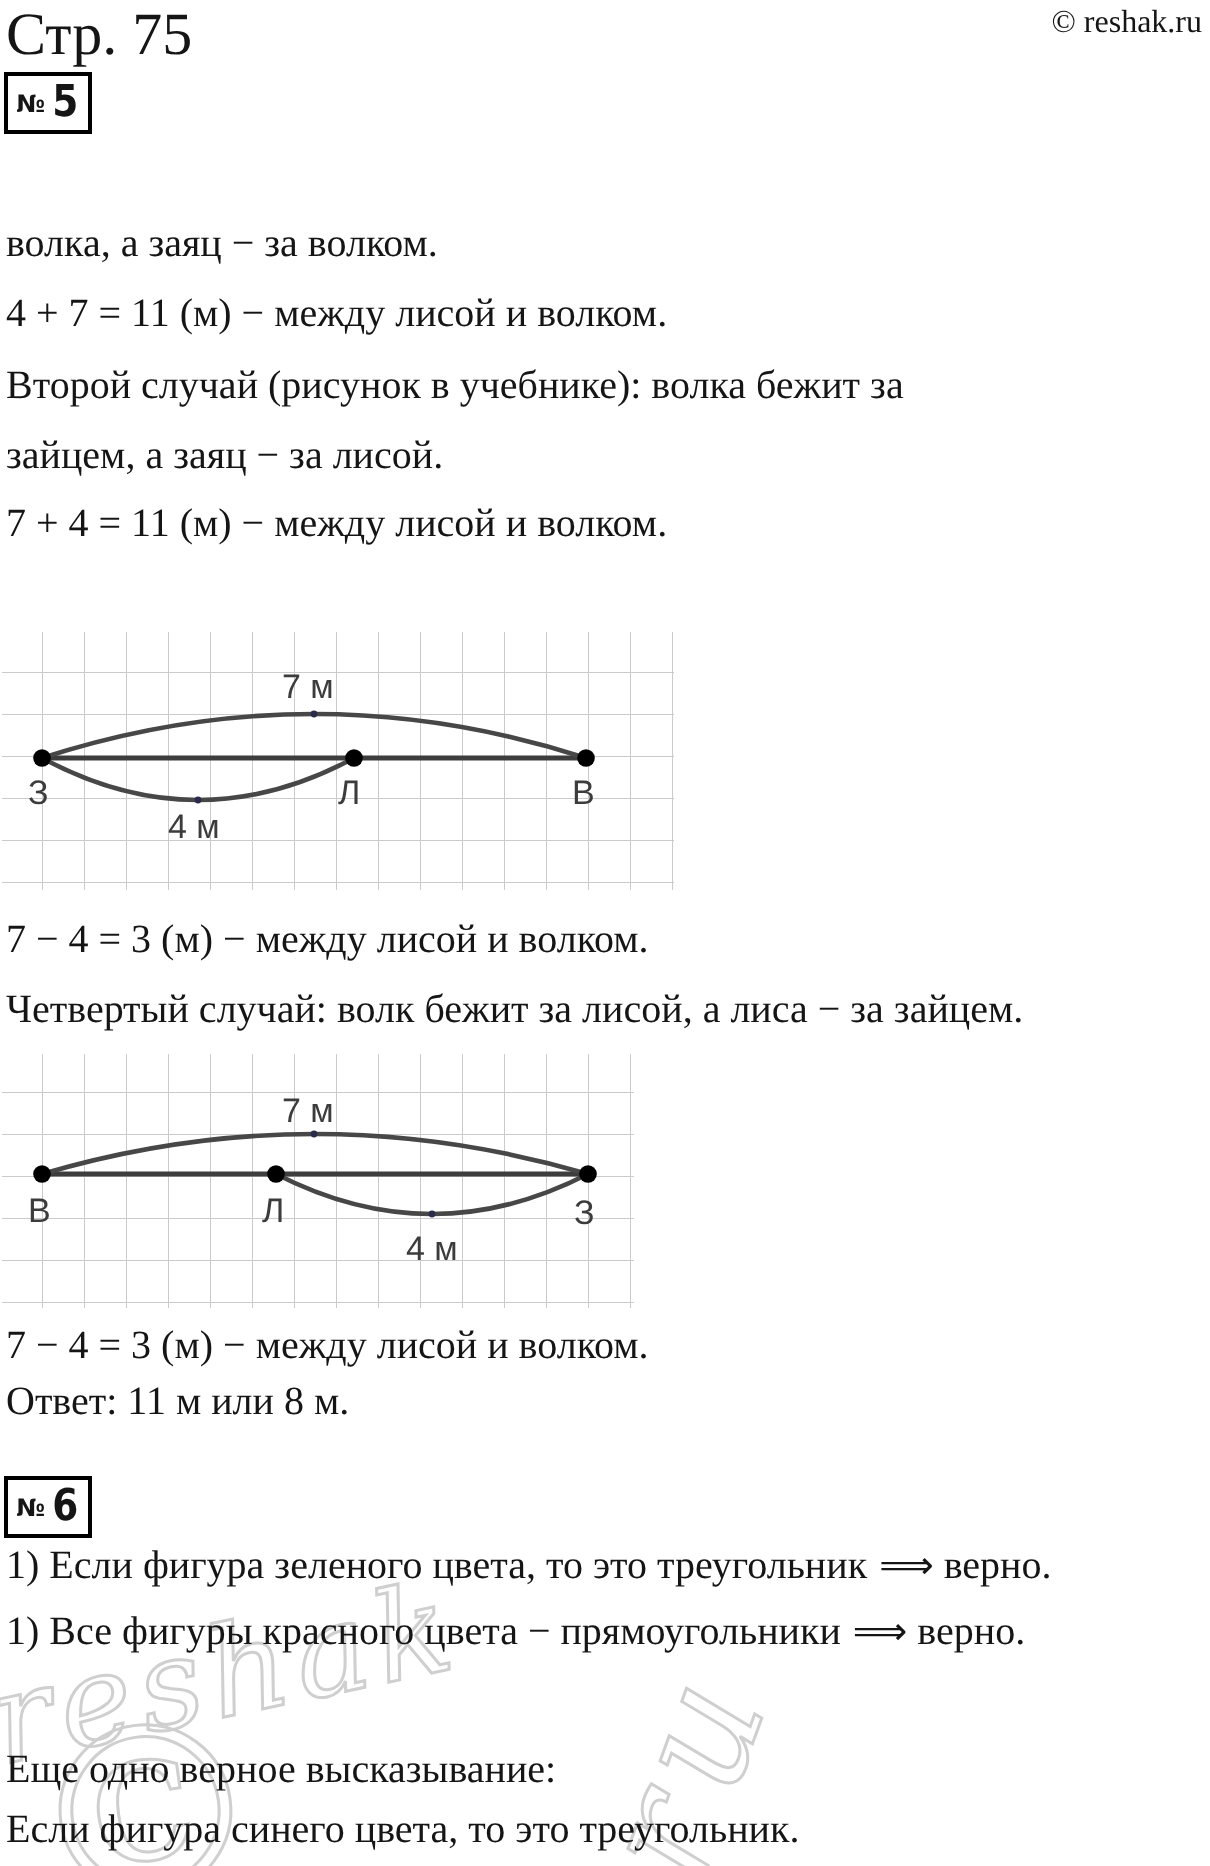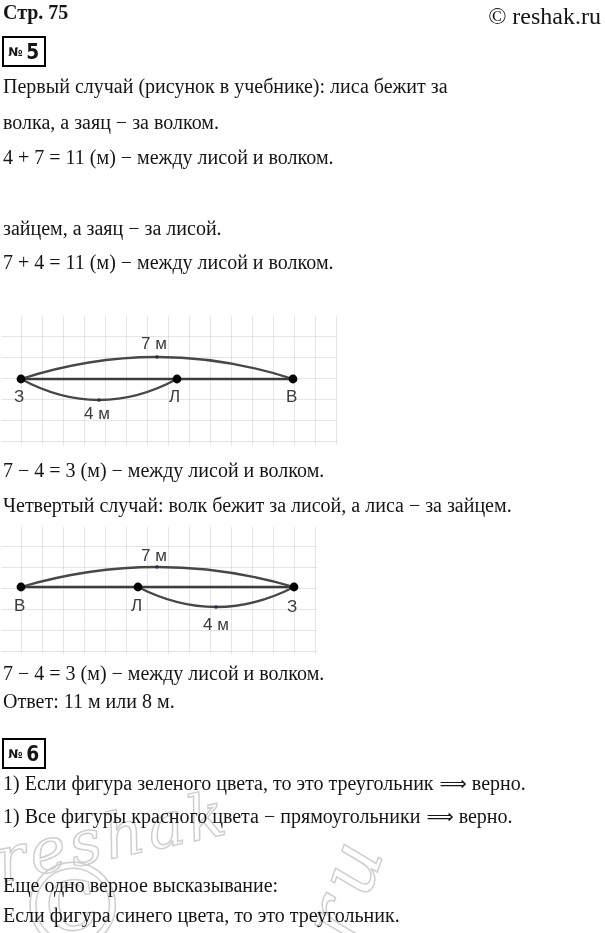--- a/index.html
+++ b/index.html
@@ -23,25 +23,25 @@
     font-family:"DejaVu Serif","Liberation Serif",serif;
     font-style:italic;
     white-space:nowrap;
   }
   .wm-copyright{left:14px;top:838px;font-size:118px;font-style:normal;transform:rotate(-8deg);}
   .wm-word{left:-6px;top:800px;font-size:62px;transform:rotate(-12deg);letter-spacing:4px;}
   .wm-word2{left:290px;top:840px;font-size:78px;transform:rotate(-70deg);letter-spacing:10px;}
 
   .header-left{
     position:absolute;left:3px;top:1px;
-    font-size:20px;font-weight:bold;white-space:nowrap;
+    font-size:30px;font-weight:normal;white-space:nowrap;
   }
   .header-right{
     position:absolute;right:4px;top:3px;
-    font-size:24px;white-space:nowrap;
+    font-size:16px;white-space:nowrap;
   }
 
   .badge{
     position:absolute;left:2px;
     height:27px;min-width:34px;
     border:2px solid #000;background:#fff;
     display:flex;align-items:center;justify-content:center;
     gap:2px;padding:0 3px;
   }
   .badge-no{font-family:"DejaVu Sans",sans-serif;font-size:12px;font-weight:bold;line-height:1;}
@@ -75,23 +75,23 @@
   </div>
 
   <div class="header-left">Стр. 75</div>
   <div class="header-right">© reshak.ru</div>
 
   <div class="badge badge5">
     <span class="badge-no">№</span>
     <span class="badge-num">5</span>
   </div>
 
-  <div class="tline" style="top:75px">Первый случай (рисунок в учебнике):  лиса бежит за</div>
   <div class="tline" style="top:111px">волка, а заяц − за волком.</div>
   <div class="tline" style="top:146px">4 + 7 = 11 (м) − между лисой и волком.</div>
+  <div class="tline" style="top:182px">Второй случай (рисунок в учебнике):  волка бежит за</div>
   <div class="tline" style="top:217px">зайцем, а заяц − за лисой.</div>
   <div class="tline" style="top:251px">7 + 4 = 11 (м) − между лисой и волком.</div>
 
   <svg class="diagram" style="top:315px" width="605" height="132" viewBox="0 0 605 132">
     <defs>
       <pattern id="grid1" width="21" height="21" patternUnits="userSpaceOnUse">
         <path d="M 21 0 H 0 V 21" fill="none" stroke="#cbcbcb" stroke-width="1"></path>
       </pattern>
     </defs>
     <rect x="1" y="1" width="336" height="129" fill="url(#grid1)"></rect>

